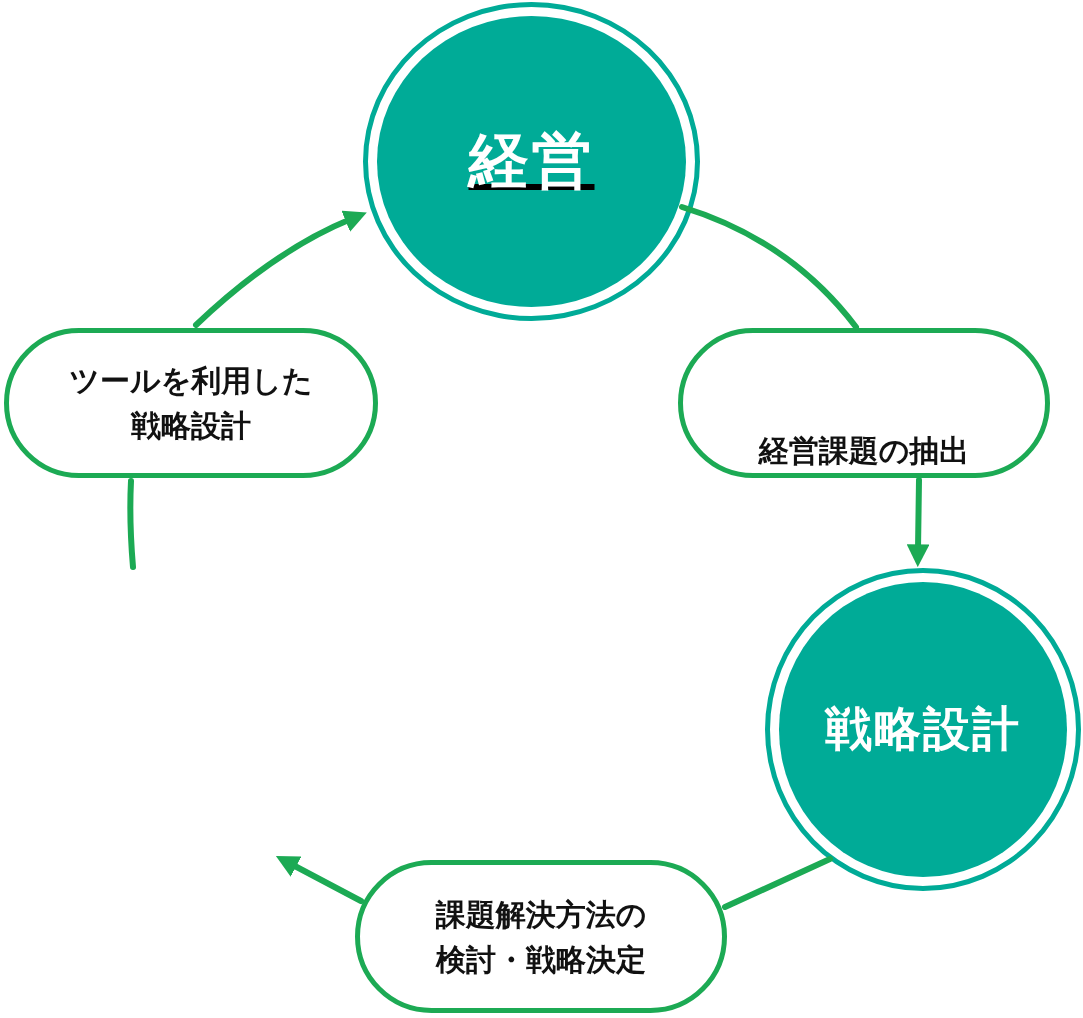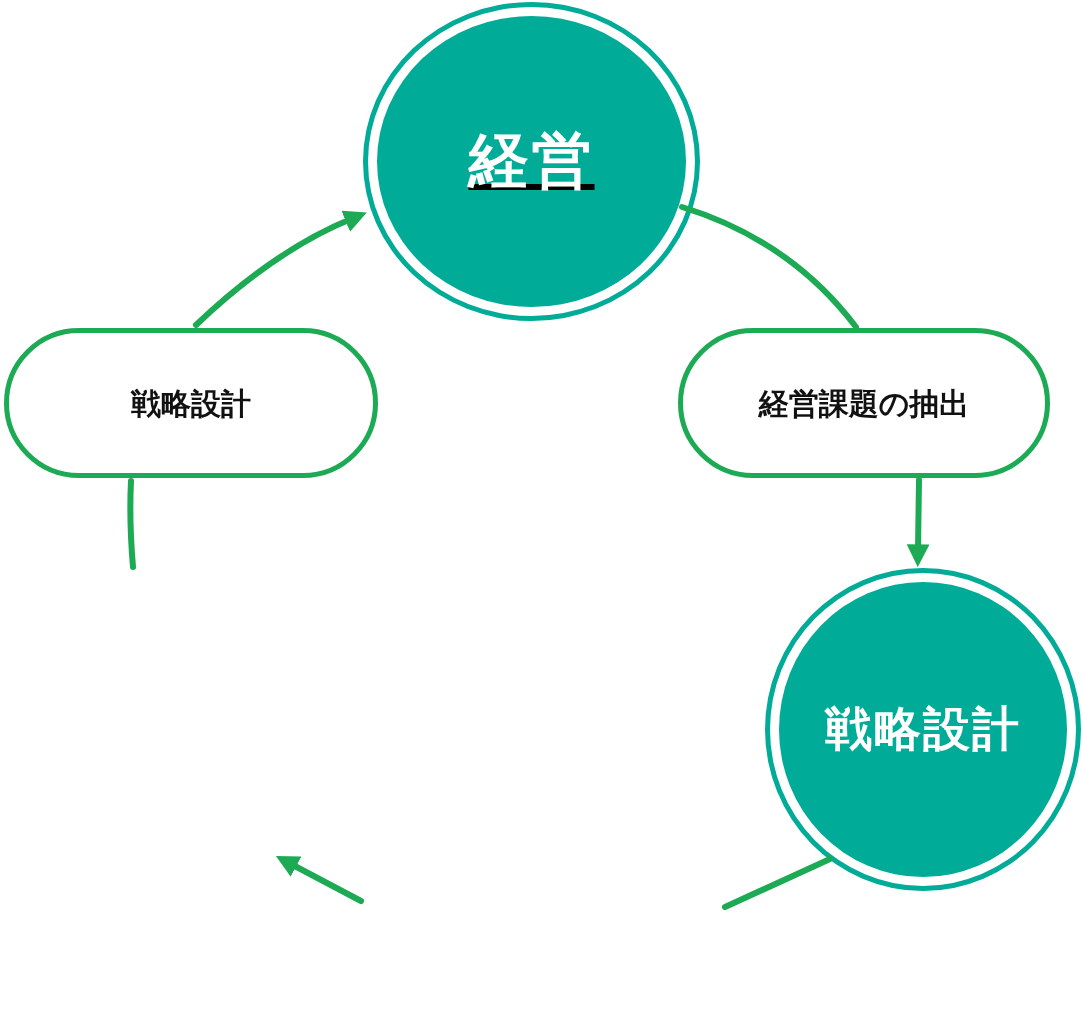--- a/index.html
+++ b/index.html
@@ -70,21 +70,21 @@
     flex-direction: column;
     align-items: center;
     justify-content: center;
     color: #111111;
     font-weight: bold;
     font-size: 30px;
     line-height: 1.5;
     text-align: center;
     z-index: 2;
   }
-  .pill-right  { left: 678px; top: 328px; width: 372px; height: 150px; }
+  .pill-right  { left: 678px; top: 328px; width: 372px; height: 150px; justify-content: flex-end; }
   .pill-left   { left: 4px;   top: 328px; width: 374px; height: 150px; }
   .pill-bottom { left: 355px; top: 860px; width: 372px; height: 153px; }
 </style>
 </head>
 <body>
 
 <div class="canvas">
 
   <svg class="connectors" viewBox="0 0 1083 1018" xmlns="http://www.w3.org/2000/svg" aria-hidden="true">
     <defs>
@@ -106,18 +106,23 @@
 
   <div class="node node-right">
     <div class="node-inner">戦略設計</div>
   </div>
 
 
   <div class="pill pill-right">
     <div>経営課題の抽出</div>
   </div>
 
+  <div class="pill pill-bottom">
+    <div>課題解決方法の</div>
+    <div>検討・戦略決定</div>
+  </div>
 
   <div class="pill pill-left">
+    <div>ツールを利用した</div>
     <div>戦略設計</div>
   </div>
 
 </div>
 
 </body></html>

